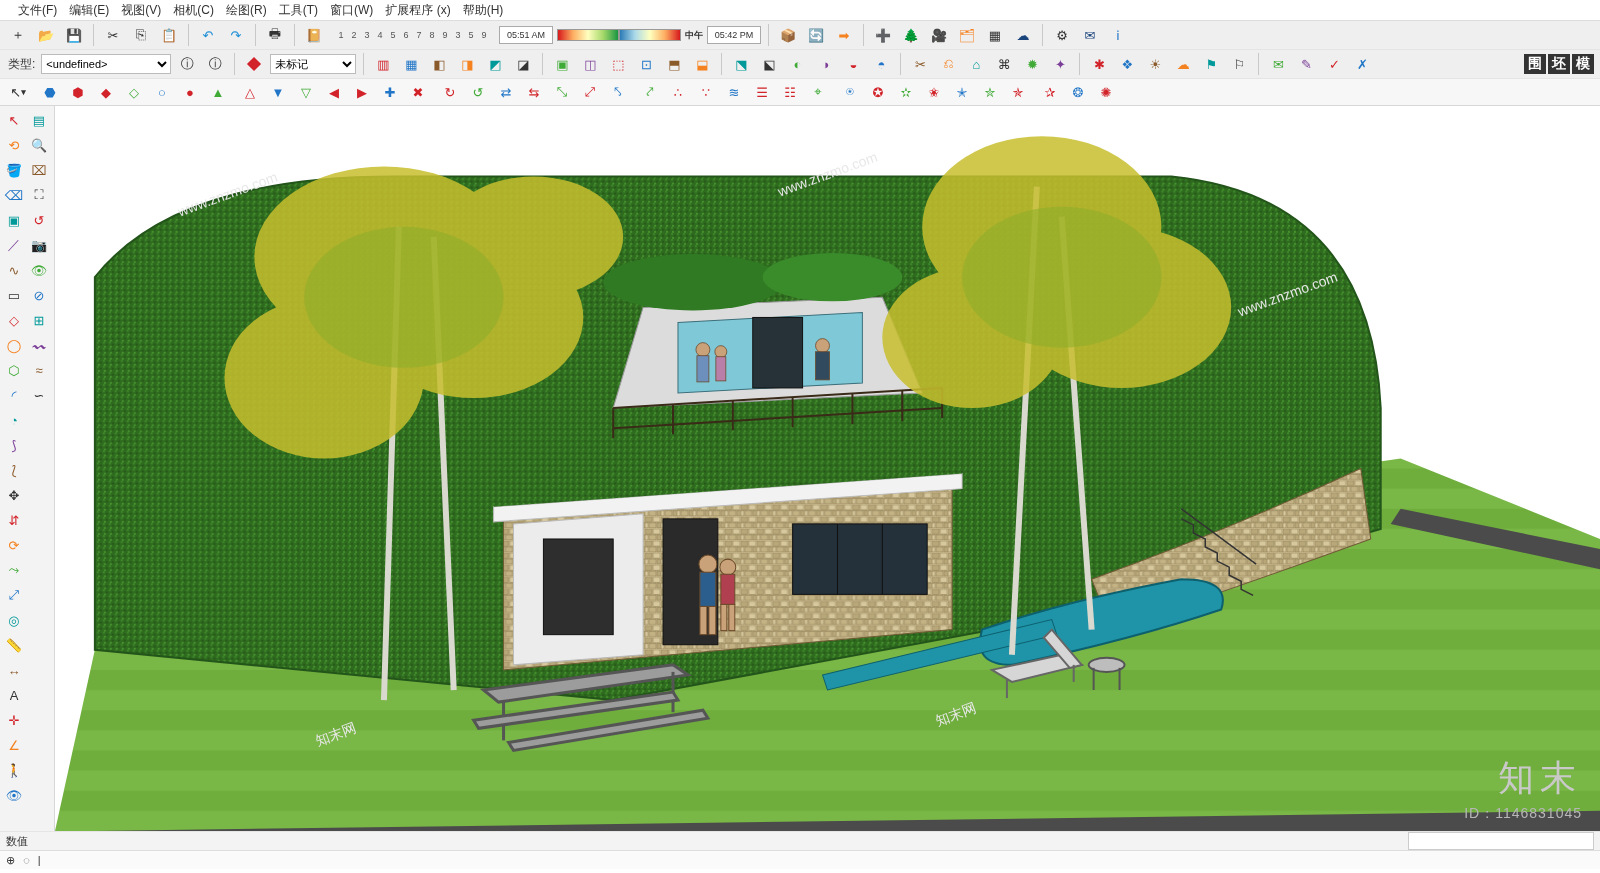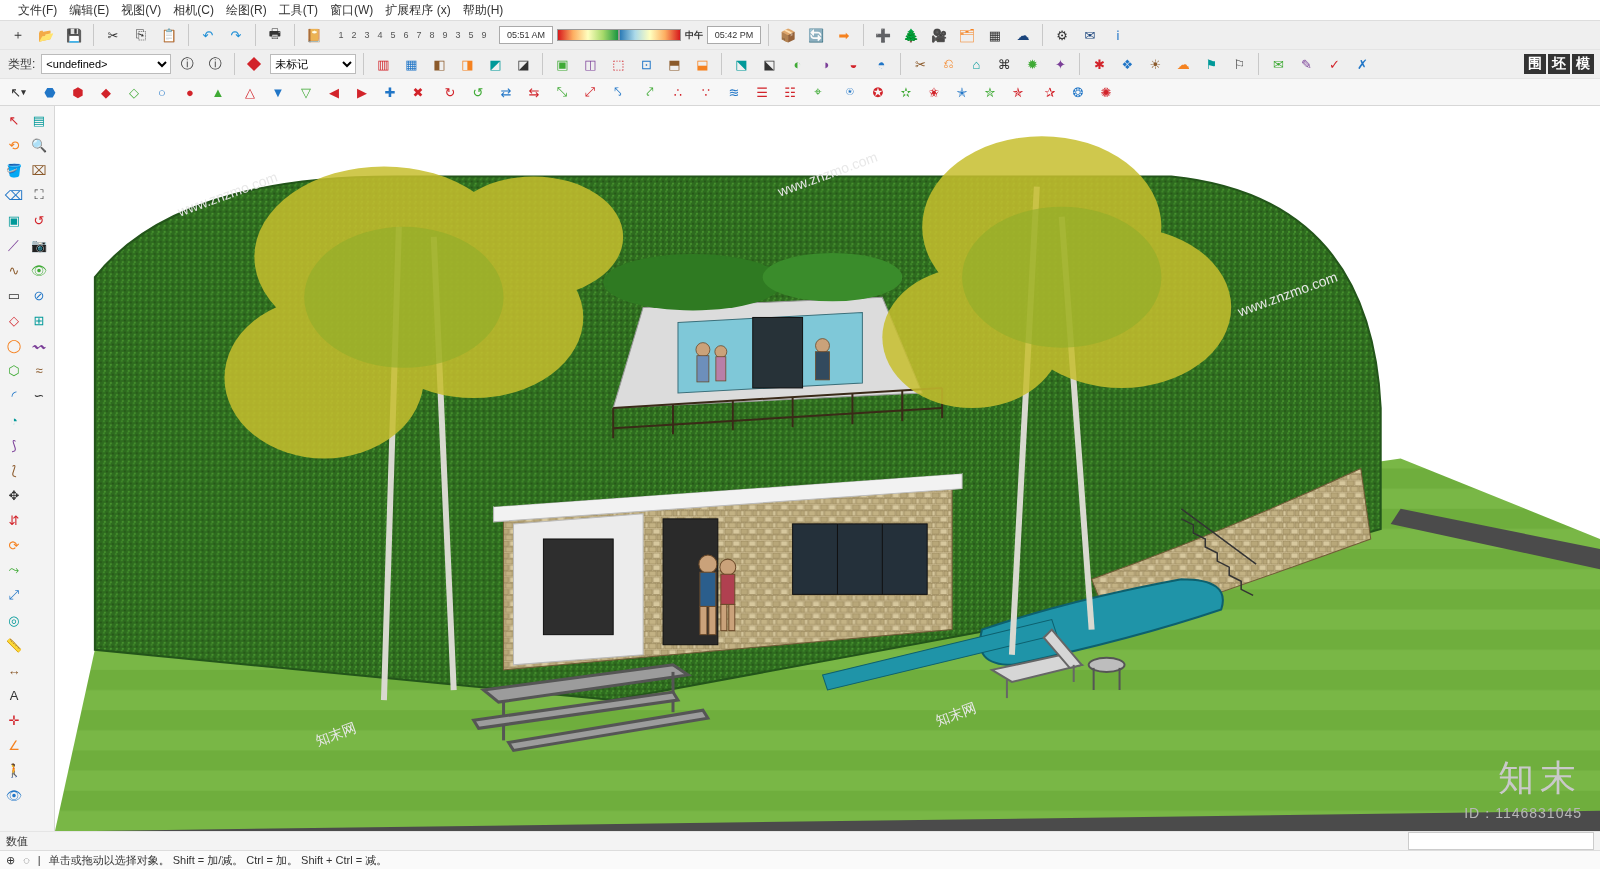--- a/index.html
+++ b/index.html
@@ -426,14 +426,13 @@
 <div class="measbar">
   <span>数值</span>
   <span style="flex:1"></span>
   <input type="text" style="">
 </div>
 
 <div class="statusbar">
   <span>⊕</span>
   <span>◌</span>
   <span>|</span>
-  <span class="hint">单击或拖动以选择对象。 Shift = 加/减。 Ctrl = 加。 Shift + Ctrl = 减。</span>
 </div>
 
 </body></html>

